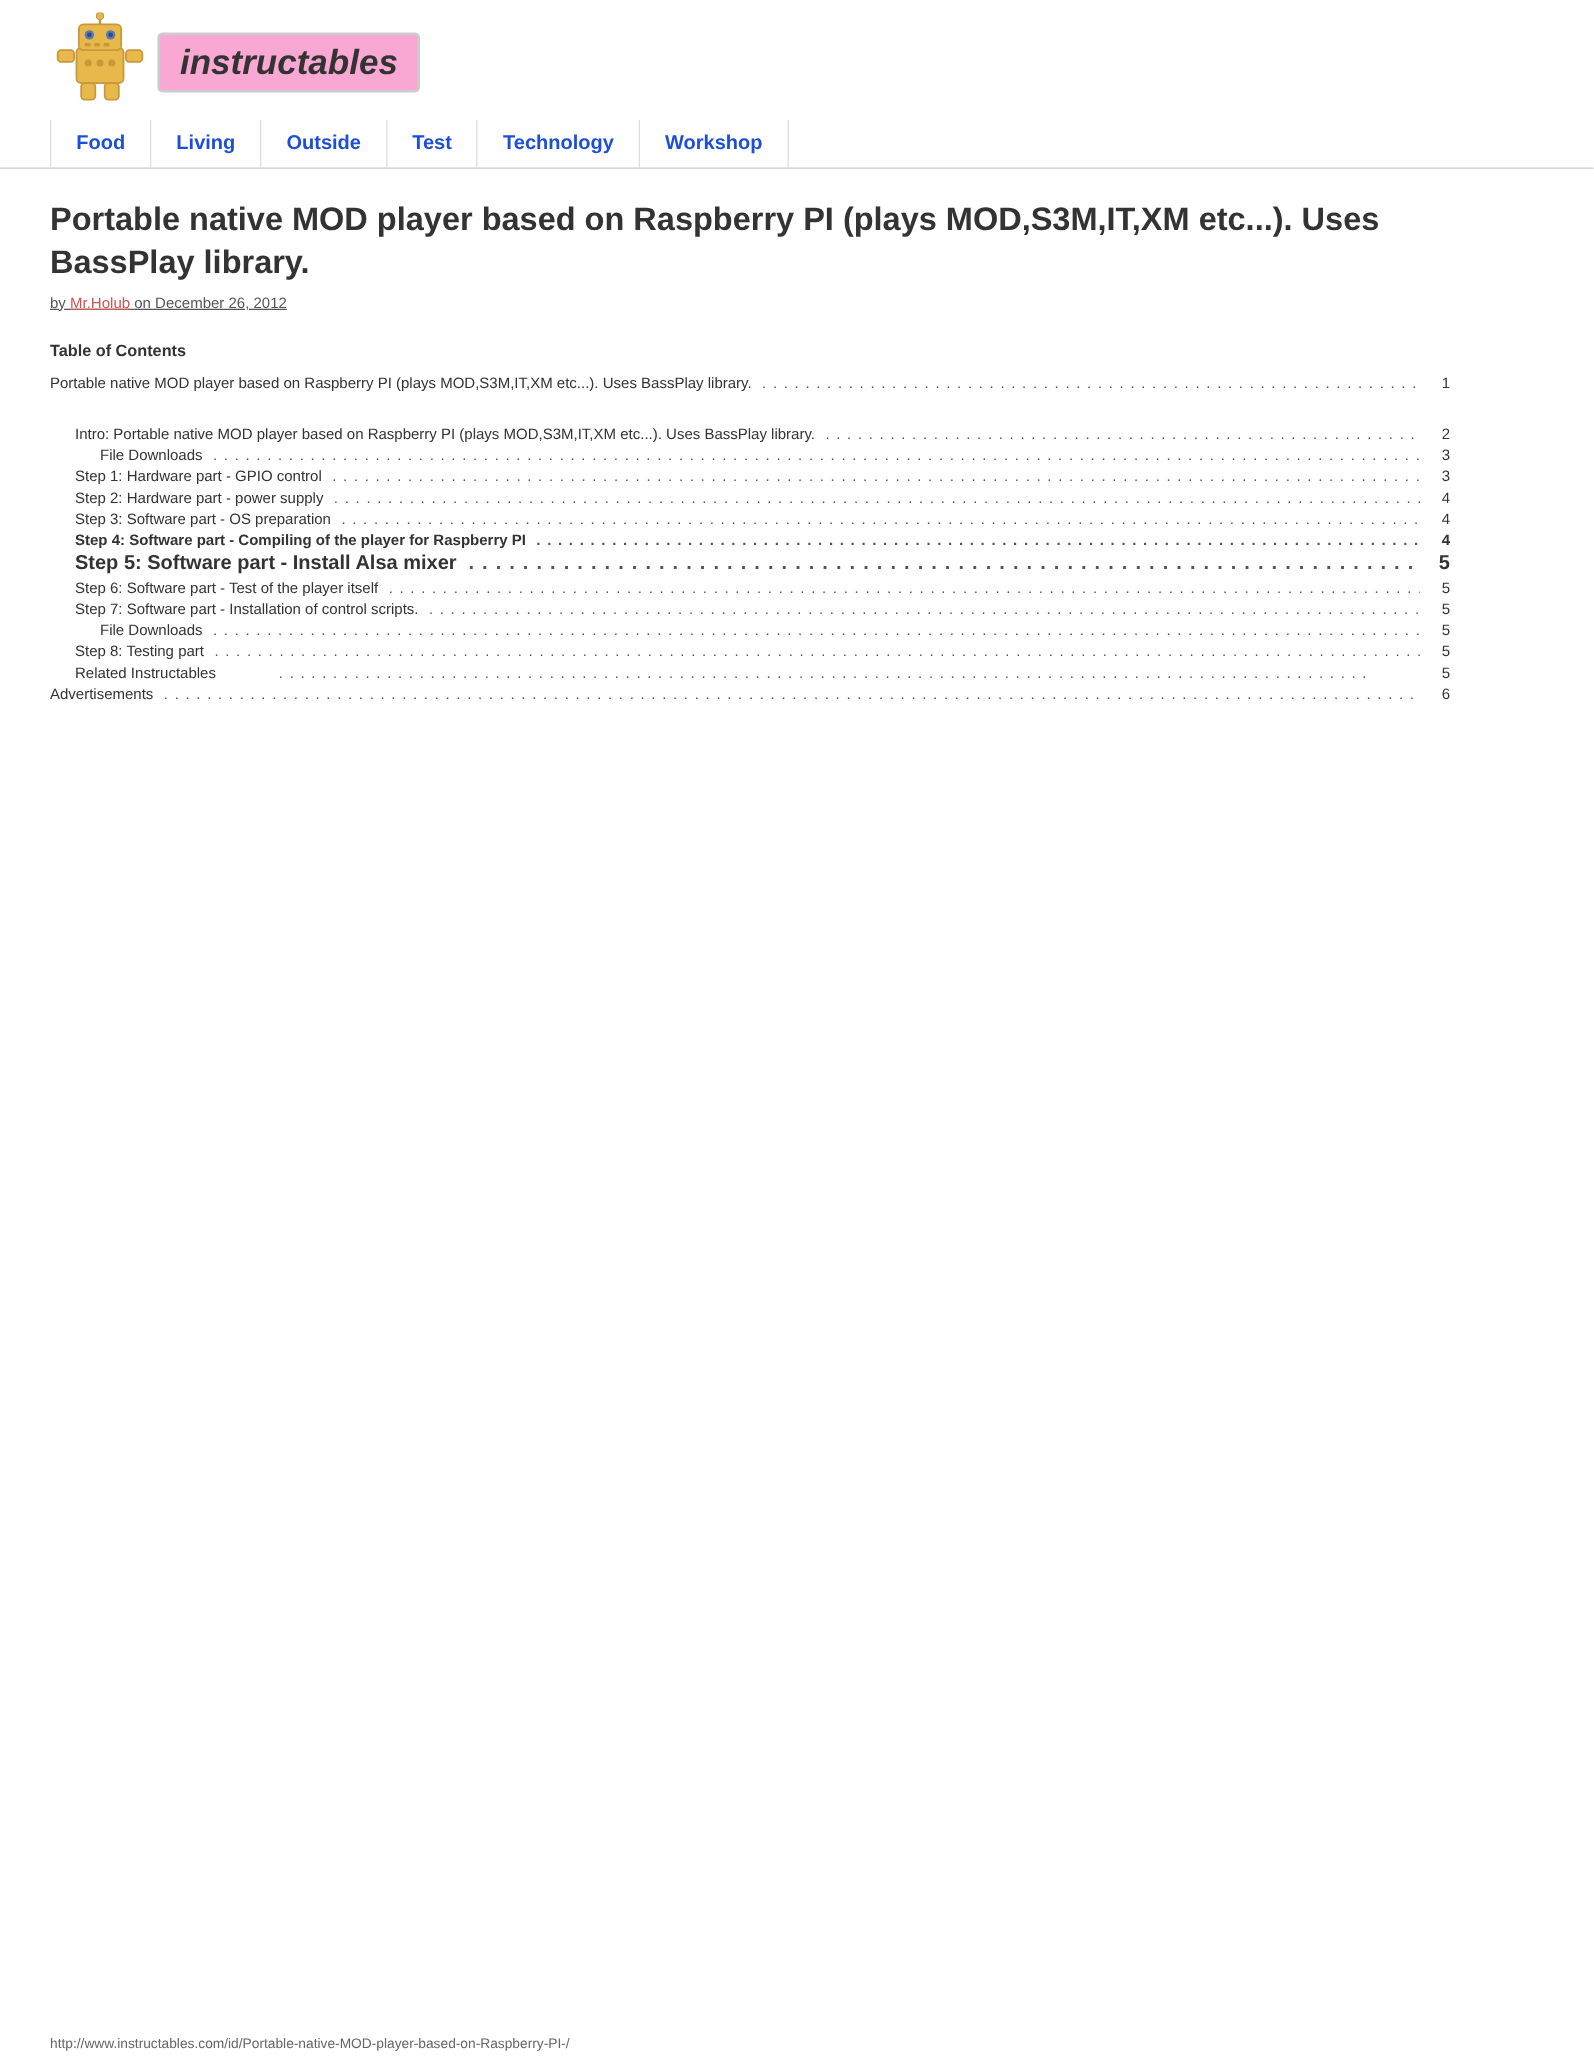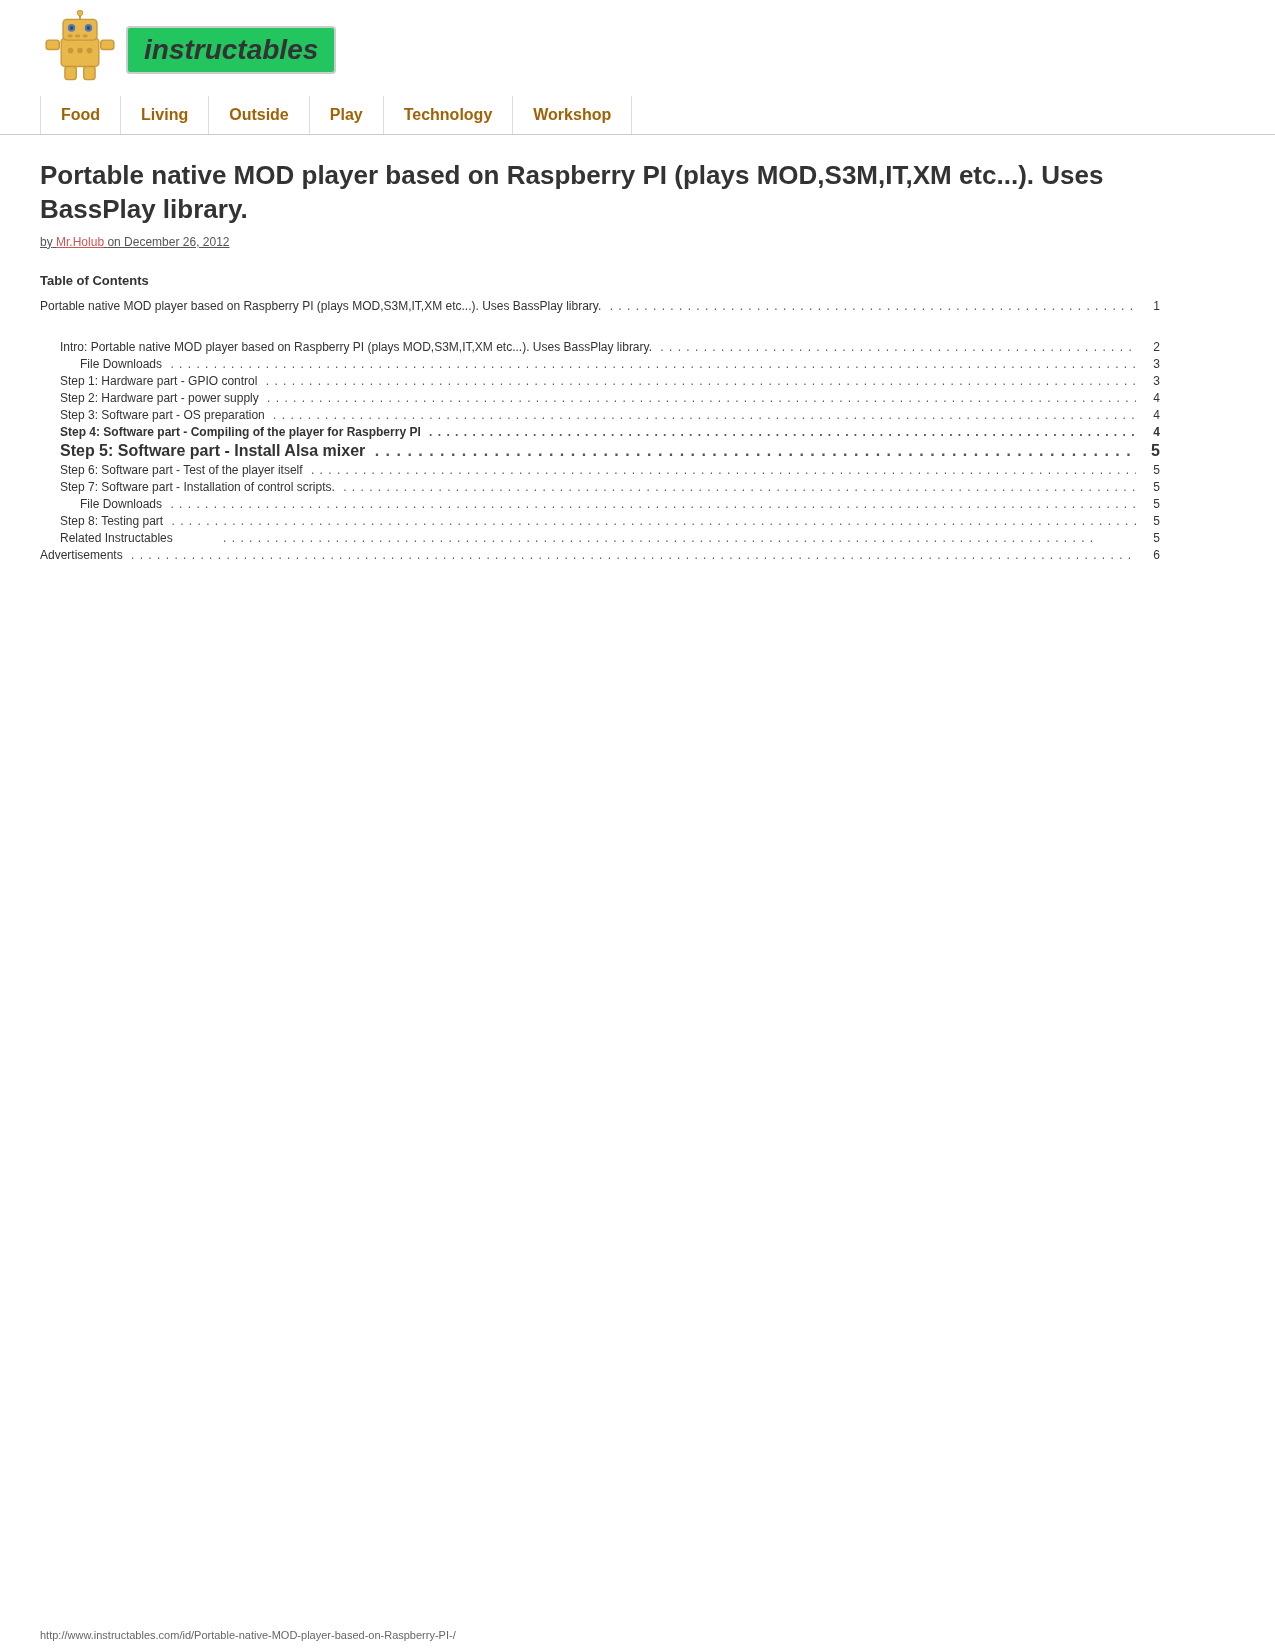--- a/index.html
+++ b/index.html
@@ -35,40 +35,40 @@
     }
 
     .logo-text {
       font-size: 28px;
       font-weight: bold;
       color: #333;
       font-style: italic;
     }
 
     .logo-box {
-      background: #22c55e;
+      background: #f9a8d4;
       border: 2px solid #ccc;
       border-radius: 4px;
       padding: 6px 16px;
       display: flex;
       align-items: center;
     }
 
     nav {
       display: flex;
       align-items: center;
       gap: 0;
     }
 
     nav a {
       display: inline-block;
       padding: 10px 20px;
       font-size: 16px;
       font-weight: bold;
-      color: #a16207;
+      color: #1d4ed8;
       text-decoration: none;
       border-right: 1px solid #ddd;
     }
 
     nav a:first-child {
       border-left: 1px solid #ddd;
     }
 
     
     .main-content {
@@ -148,21 +148,21 @@
 
     <div class="logo-box">
       <span class="logo-text">instructables</span>
     </div>
   </div>
 
   <nav>
     <a>Food</a>
     <a>Living</a>
     <a>Outside</a>
-    <a>Play</a>
+    <a>Test</a>
     <a>Technology</a>
     <a>Workshop</a>
   </nav>
 </div>
 
 <div class="main-content">
 
   <h1 class="article-title">Portable native MOD player based on Raspberry PI (plays MOD,S3M,IT,XM etc...). Uses BassPlay library.</h1>
 
   <p class="article-meta">

